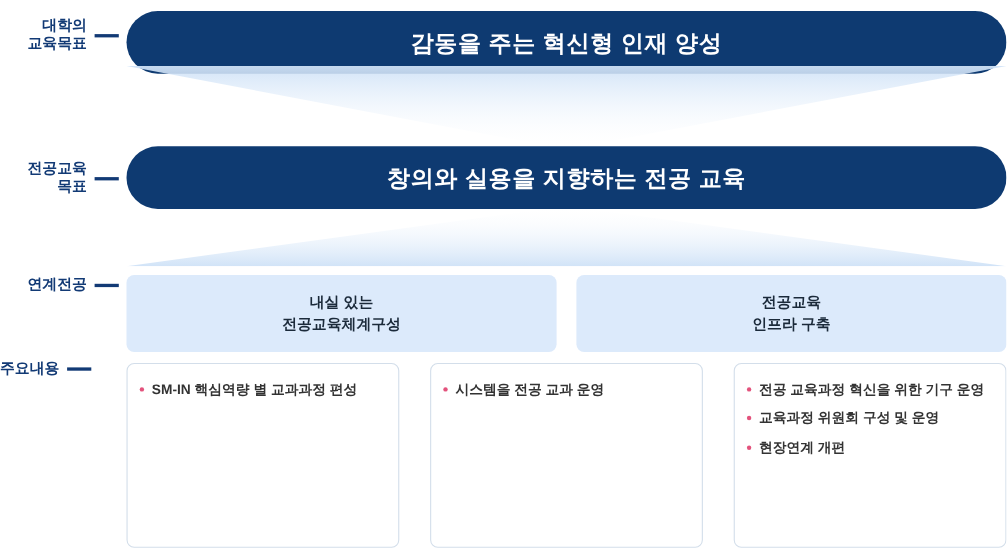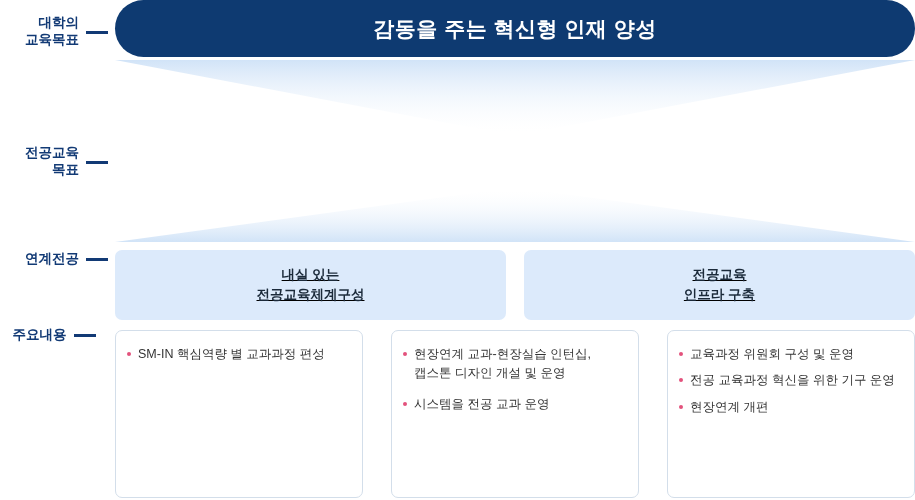--- a/index.html
+++ b/index.html
@@ -24,66 +24,66 @@
   .row-label .dash{
     display:inline-block;
     width:22px;height:3px;
     background:#123A75;
     margin-left:7px;
     flex:0 0 auto;
   }
   #label-goal{left:0;top:4px;width:108px;justify-content:flex-end;height:56px;}
   #label-major{left:0;top:134px;width:108px;justify-content:flex-end;height:56px;}
   #label-strategy{left:0;top:246px;width:108px;justify-content:flex-end;height:26px;}
-  #label-content{left:0;top:322px;width:108px;justify-content:center;height:26px;}
+  #label-content{left:0;top:322px;width:108px;justify-content:flex-start;height:26px;}
 
   
   .banner{
     position:absolute;
     left:115px;width:800px;height:57px;
     background:#0E3A71;
     border-radius:29px;
     display:flex;align-items:center;justify-content:center;
     color:#ffffff;
     font-size:21px;
     font-weight:bold;
     letter-spacing:.5px;
   }
-  #banner-goal{top:0;}
+  #banner-goal{top:10px;}
   #banner-major{top:133px;}
 
   
   .funnel{position:absolute;left:115px;width:800px;}
   #funnel-1{top:60px;height:72px;}
   #funnel-2{top:190px;height:52px;}
 
   
   .strategy-row{
     position:absolute;left:115px;top:250px;
     width:800px;height:70px;
-    display:flex;gap:18px;text-decoration:underline;
+    display:flex;gap:18px;
   }
   .strategy-box{
     flex:1 1 0;
     background:#DCEAFB;
     border-radius:7px;
     display:flex;align-items:center;justify-content:center;
     text-align:center;
     color:#1B2A3A;
     font-size:13.5px;
     font-weight:bold;
     line-height:1.45;
     white-space:pre-line;
   }
 
   
   .content-row{
     position:absolute;left:115px;top:330px;
     width:800px;height:168px;
-    display:flex;gap:28px;
+    display:flex;gap:28px;font-weight:bold;
   }
   .content-box{
     flex:1 1 0;
     background:#ffffff;
     border:1px solid #D3DEEA;
     border-radius:7px;
     padding:14px 11px 10px 11px;
     box-sizing:border-box;
   }
   .bullet-list{list-style:none;margin:0;padding:0;}
@@ -140,20 +140,23 @@
       <defs>
         <linearGradient id="gradDown" x1="0" y1="0" x2="0" y2="1">
           <stop offset="0%" stop-color="#CFE2F7" stop-opacity="0.95"></stop>
           <stop offset="100%" stop-color="#FFFFFF" stop-opacity="0.15"></stop>
         </linearGradient>
       </defs>
       <polygon points="0,0 800,0 420,72 380,72" fill="url(#gradDown)"></polygon>
     </svg>
   </div>
 
+  <div class="banner" id="banner-major">
+    <span>창의와 실용을 지향하는 전공 교육</span>
+  </div>
 
   <div class="funnel" id="funnel-2">
     <svg width="800" height="52" viewBox="0 0 800 52" preserveAspectRatio="none">
       <defs>
         <linearGradient id="gradUp" x1="0" y1="0" x2="0" y2="1">
           <stop offset="0%" stop-color="#FFFFFF" stop-opacity="0.15"></stop>
           <stop offset="100%" stop-color="#CFE2F7" stop-opacity="0.95"></stop>
         </linearGradient>
       </defs>
       <polygon points="380,0 420,0 800,52 0,52" fill="url(#gradUp)"></polygon>
@@ -175,27 +178,26 @@
 
     <div class="content-box">
       <ul class="bullet-list">
         <li class="bullet-item">SM-IN 핵심역량 별 교과과정 편성</li>
       </ul>
     </div>
 
 
     <div class="content-box">
       <ul class="bullet-list">
-        <li class="bullet-item">현장연계 교과-현장실습 인턴십, 캡스톤 디자인 개설 및 운영</li>
         <li class="bullet-item">시스템을 전공 교과 운영</li>
       </ul>
     </div>
 
     <div class="content-box">
       <ul class="bullet-list tight">
+        <li class="bullet-item">전공 교육과정 혁신을 위한 기구 운영</li>
         <li class="bullet-item">교육과정 위원회 구성 및 운영</li>
-        <li class="bullet-item">전공 교육과정 혁신을 위한 기구 운영</li>
         <li class="bullet-item">현장연계 개편</li>
       </ul>
     </div>
 
   </div>
 </div>
 
 </body></html>

